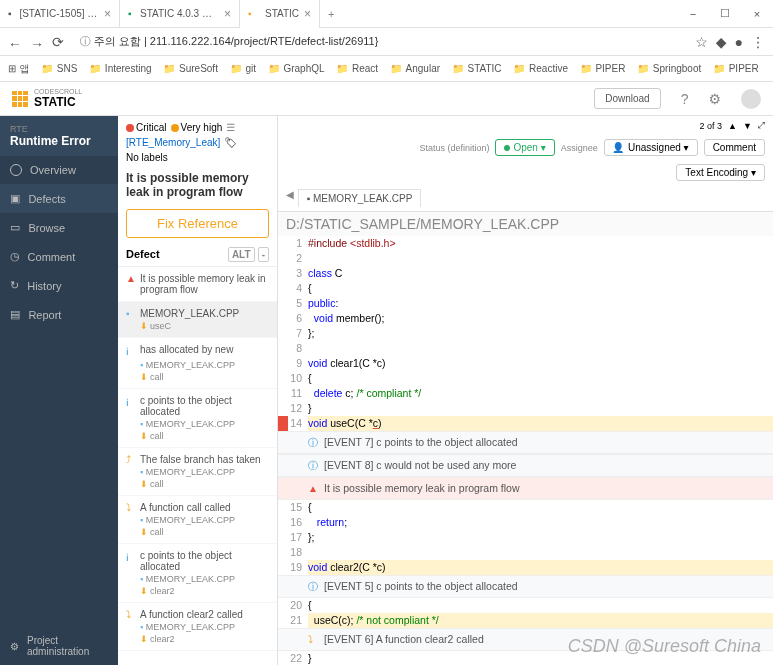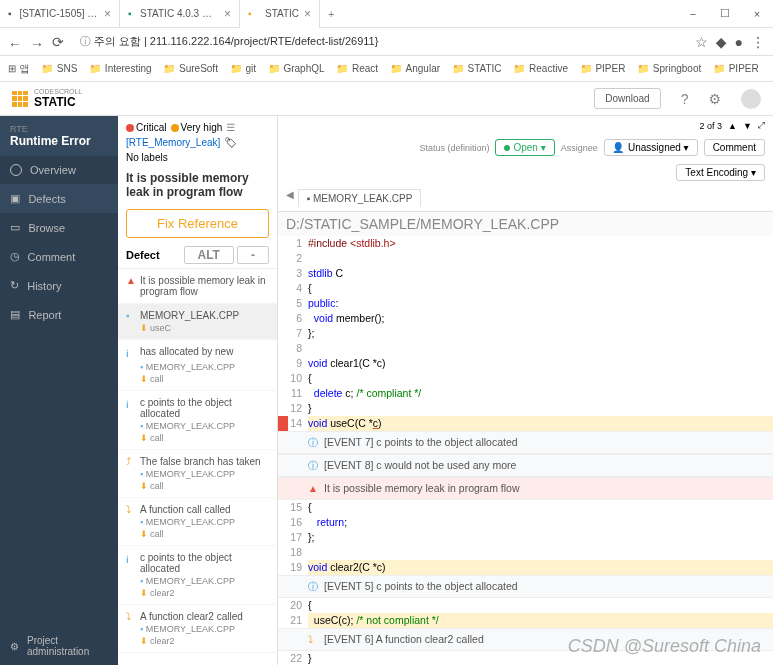--- a/index.html
+++ b/index.html
@@ -37,21 +37,21 @@
 .sb-foot{position:absolute;bottom:0;width:118px;padding:8px 10px;display:flex;align-items:center;gap:8px;background:#2c3e50;color:#bbb;font-size:10px}
 .content{flex:1;display:flex;overflow:hidden}
 .midcol{width:160px;border-right:1px solid #e0e0e0;overflow-y:auto}
 .severity{padding:6px 8px;font-size:10px;display:flex;gap:4px;flex-wrap:wrap;align-items:center}
 .sev{display:flex;align-items:center;gap:2px}
 .sev-dot{width:8px;height:8px;border-radius:50%}
 .red{background:#e74c3c}.orange{background:#f39c12}
 .title-big{padding:2px 8px 6px;font-size:12px;font-weight:bold;color:#333}
 .fix-btn{margin:4px 8px;padding:6px;border:1px solid #f5a623;color:#f5a623;text-align:center;border-radius:3px;font-size:13px}
 .sec-head{padding:6px 8px;display:flex;justify-content:space-between;align-items:center;font-size:11px;font-weight:bold;border-bottom:1px solid #eee}
-.kbd{font-size:12px;padding:1px 13px;border:1px solid #ccc;border-radius:2px;color:#888}
+.kbd{font-size:10px;padding:1px 3px;border:1px solid #ccc;border-radius:2px;color:#888}
 .defect-item{padding:6px 8px;font-size:10px;border-bottom:1px solid #f5f5f5}
 .defect-item.sel{background:#f0f0f0}
 .di-head{display:flex;gap:4px;align-items:start}
 .di-icon{width:10px;flex-shrink:0}
 .di-text{color:#555}
 .di-file{color:#888;font-size:9px;margin-left:14px;margin-top:2px}
 .rightcol{flex:1;display:flex;flex-direction:column;overflow:hidden}
 .meta-row{padding:4px 8px;display:flex;justify-content:flex-end;gap:6px;font-size:9px;align-items:center}
 .pill{padding:2px 8px;border:1px solid #ccc;border-radius:3px;font-size:10px}
 .pill.green{border-color:#27ae60;color:#27ae60}
@@ -338,21 +338,21 @@
 <div class="cl">
             <span class="ln">1</span>
             <span class="cc"><span class="inc">#include</span> <span class="str">&lt;stdlib.h&gt;</span></span>
           </div>
 <div class="cl">
             <span class="ln">2</span>
             <span class="cc"></span>
           </div>
 <div class="cl">
             <span class="ln">3</span>
-            <span class="cc"><span class="kw">stdlib</span> C</span>
+            <span class="cc"><span class="kw">class</span> C</span>
           </div>
 <div class="cl">
             <span class="ln">4</span>
             <span class="cc">{</span>
           </div>
 <div class="cl">
             <span class="ln">5</span>
             <span class="cc"><span class="kw">public</span>:</span>
           </div>
 <div class="cl">

